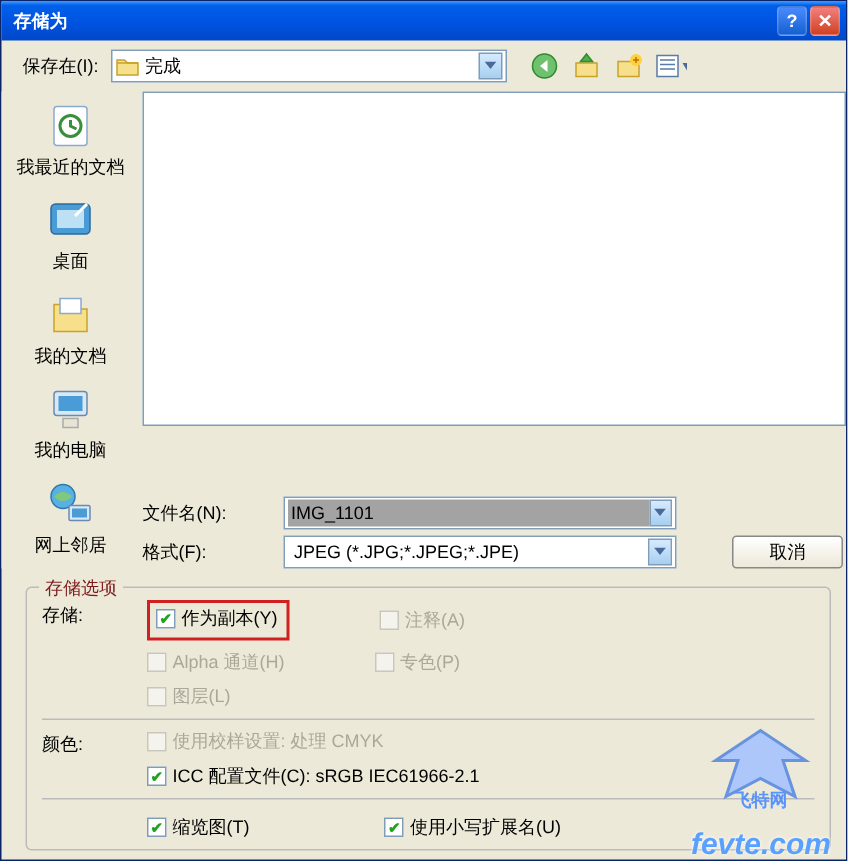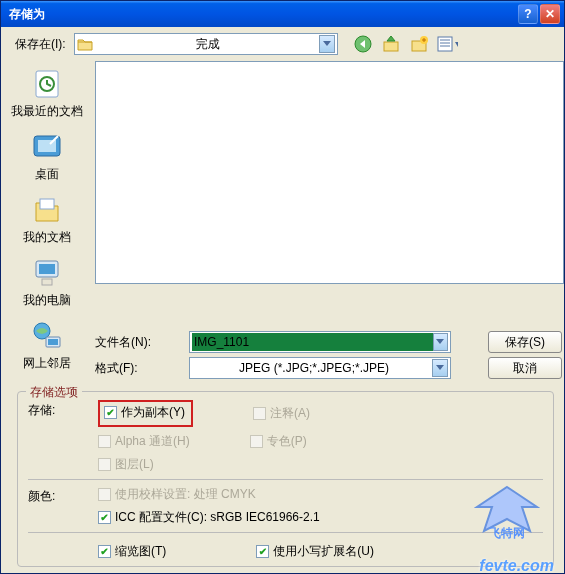--- a/index.html
+++ b/index.html
@@ -9,54 +9,54 @@
 .titlebar .title { flex: 1; padding-left: 4px; }
 .titlebar .ctrls { display: flex; gap: 2px; }
 .titlebar .ctrl { width: 20px; height: 20px; border-radius: 3px; display: flex; align-items: center; justify-content: center; font-family: Arial; font-weight: bold; color: #fff; }
 .ctrl.help { background: linear-gradient(#4a8bff, #1560d0); border: 1px solid #fff3; }
 .ctrl.close { background: linear-gradient(#f08080, #d04020); border: 1px solid #fff3; }
 .toolbar { height: 34px; display: flex; align-items: center; padding: 8px 14px; gap: 8px; }
 .lbl { color: #000; }
 .dropdown { display: flex; align-items: center; height: 22px; background: #fff; border: 1px solid #7f9db9; padding: 0 2px; }
 .dropdown.save-in { width: 264px; }
 .dropdown .folder-ico { width: 16px; height: 14px; margin-right: 4px; display: inline-flex; align-items: center; justify-content: center; }
-.dropdown .txt { flex: 1; text-align: center; }
+.dropdown .txt { flex: 1; }
 .dropdown .arrow { width: 16px; height: 18px; background: linear-gradient(#d6eaff, #a7cff0); border: 1px solid #7f9db9; display: flex; align-items: center; justify-content: center; }
 .tb-icons { display: flex; gap: 6px; margin-left: 6px; align-items: center; }
 .tb-icon { width: 22px; height: 22px; display: flex; align-items: center; justify-content: center; }
 .body-row { flex: 1; display: flex; }
 .places { width: 92px; background: #ece9d8; padding: 6px 0; display: flex; flex-direction: column; align-items: center; gap: 10px; }
 .place { width: 72px; display: flex; flex-direction: column; align-items: center; gap: 2px; cursor: pointer; }
 .place-ico { width: 34px; height: 34px; display: flex; align-items: center; justify-content: center; }
 .place-lbl { text-align: center; }
 .main { flex: 1; display: flex; flex-direction: column; padding: 0 0 0 2px; }
 .filelist { flex: 1; background: #fff; border: 1px solid #7f9db9; margin: 0 0 6px 0; }
 .form-rows { display: flex; flex-direction: column; gap: 4px; padding-right: 0; margin-top: 41px; }
 .form-row { display: flex; align-items: center; gap: 8px; }
 .form-row .flabel { width: 86px; }
 .form-row .dropdown.wide { width: 262px; }
-.form-row .dropdown.wide input { border: none; outline: none; width: 100%; font-size: 12px; background: #15803d; height: 18px; padding: 0 2px; font-family: inherit; }
+.form-row .dropdown.wide input { border: none; outline: none; width: 100%; font-size: 12px; background: #a3a3a3; height: 18px; padding: 0 2px; font-family: inherit; }
 .btn { width: 74px; height: 22px; background: linear-gradient(#fff, #ece9d8); border: 1px solid #888; border-radius: 3px; margin-left: auto; margin-right: 2px; cursor: pointer; }
 .options { padding: 6px 10px 6px 16px; }
 .fieldset { border: 1px solid #bbb; border-radius: 4px; padding: 8px 10px 6px; position: relative; margin-top: 6px; }
 .fieldset-title { position: absolute; top: -8px; left: 8px; background: #ece9d8; padding: 0 4px; color: #7f1d1d; }
 .opt-grid { display: flex; gap: 10px; }
 .opt-col1 { width: 60px; }
 .opt-col2 { flex: 1; display: flex; flex-direction: column; gap: 6px; }
 .opt-row { display: flex; gap: 60px; }
 .chk-item { display: flex; align-items: center; gap: 4px; }
 .chk { width: 13px; height: 13px; border: 1px solid #7f9db9; background: #fff; display: flex; align-items: center; justify-content: center; font-size: 10px; color: #21a121; font-weight: bold; }
 .disabled { color: #aca899; }
 .disabled .chk { border-color: #c9c7ba; background: #f4f3ee; }
 .redbox { border: 2px solid #d02020; padding: 2px 6px 4px 4px; display: inline-flex; }
 .sec-label { width: 60px; padding-top: 2px; }
 .hr { border-top: 1px solid #bbb; margin: 6px 0; }
 .bottom-row { display: flex; gap: 90px; padding: 4px 0 0 70px; }
 .watermark { position: absolute; right: 12px; bottom: 24px; pointer-events: none; opacity: 0.9; }
-.wm-txt { position: absolute; right: 10px; bottom: -2px; color: #5aa0ff; font-family: Arial; font-size: 16px; font-style: italic; font-weight: bold; text-shadow: 0 0 3px #fff; text-align: center; }
+.wm-txt { position: absolute; right: 10px; bottom: -2px; color: #5aa0ff; font-family: Arial; font-size: 20px; font-style: italic; font-weight: bold; text-shadow: 0 0 3px #fff; text-align: center; }
 .container { position: relative; }
 svg { display: block; }
 </style>
 </head>
 <body>
 <div class="window container">
   <div class="titlebar">
     <span class="title">存储为</span>
     <div class="ctrls">
       <div class="ctrl help">?</div>
@@ -171,21 +171,20 @@
         <div class="form-row">
           <span class="flabel">文件名(N):</span>
           <div class="dropdown wide">
             <input type="text" value="IMG_1101" style="">
             <span class="arrow">
                 <svg width="8" height="6">
                   <path d="M0 0 L8 0 L4 5 Z" fill="#4a6a9c"></path>
                 </svg>
               </span>
           </div>
-          <button class="btn">保存(S)</button>
         </div>
         <div class="form-row">
           <span class="flabel">格式(F):</span>
           <div class="dropdown wide">
             <span class="txt" style="padding-left:4px">JPEG (*.JPG;*.JPEG;*.JPE)</span>
             <span class="arrow">
                 <svg width="8" height="6">
                   <path d="M0 0 L8 0 L4 5 Z" fill="#4a6a9c"></path>
                 </svg>
               </span>

